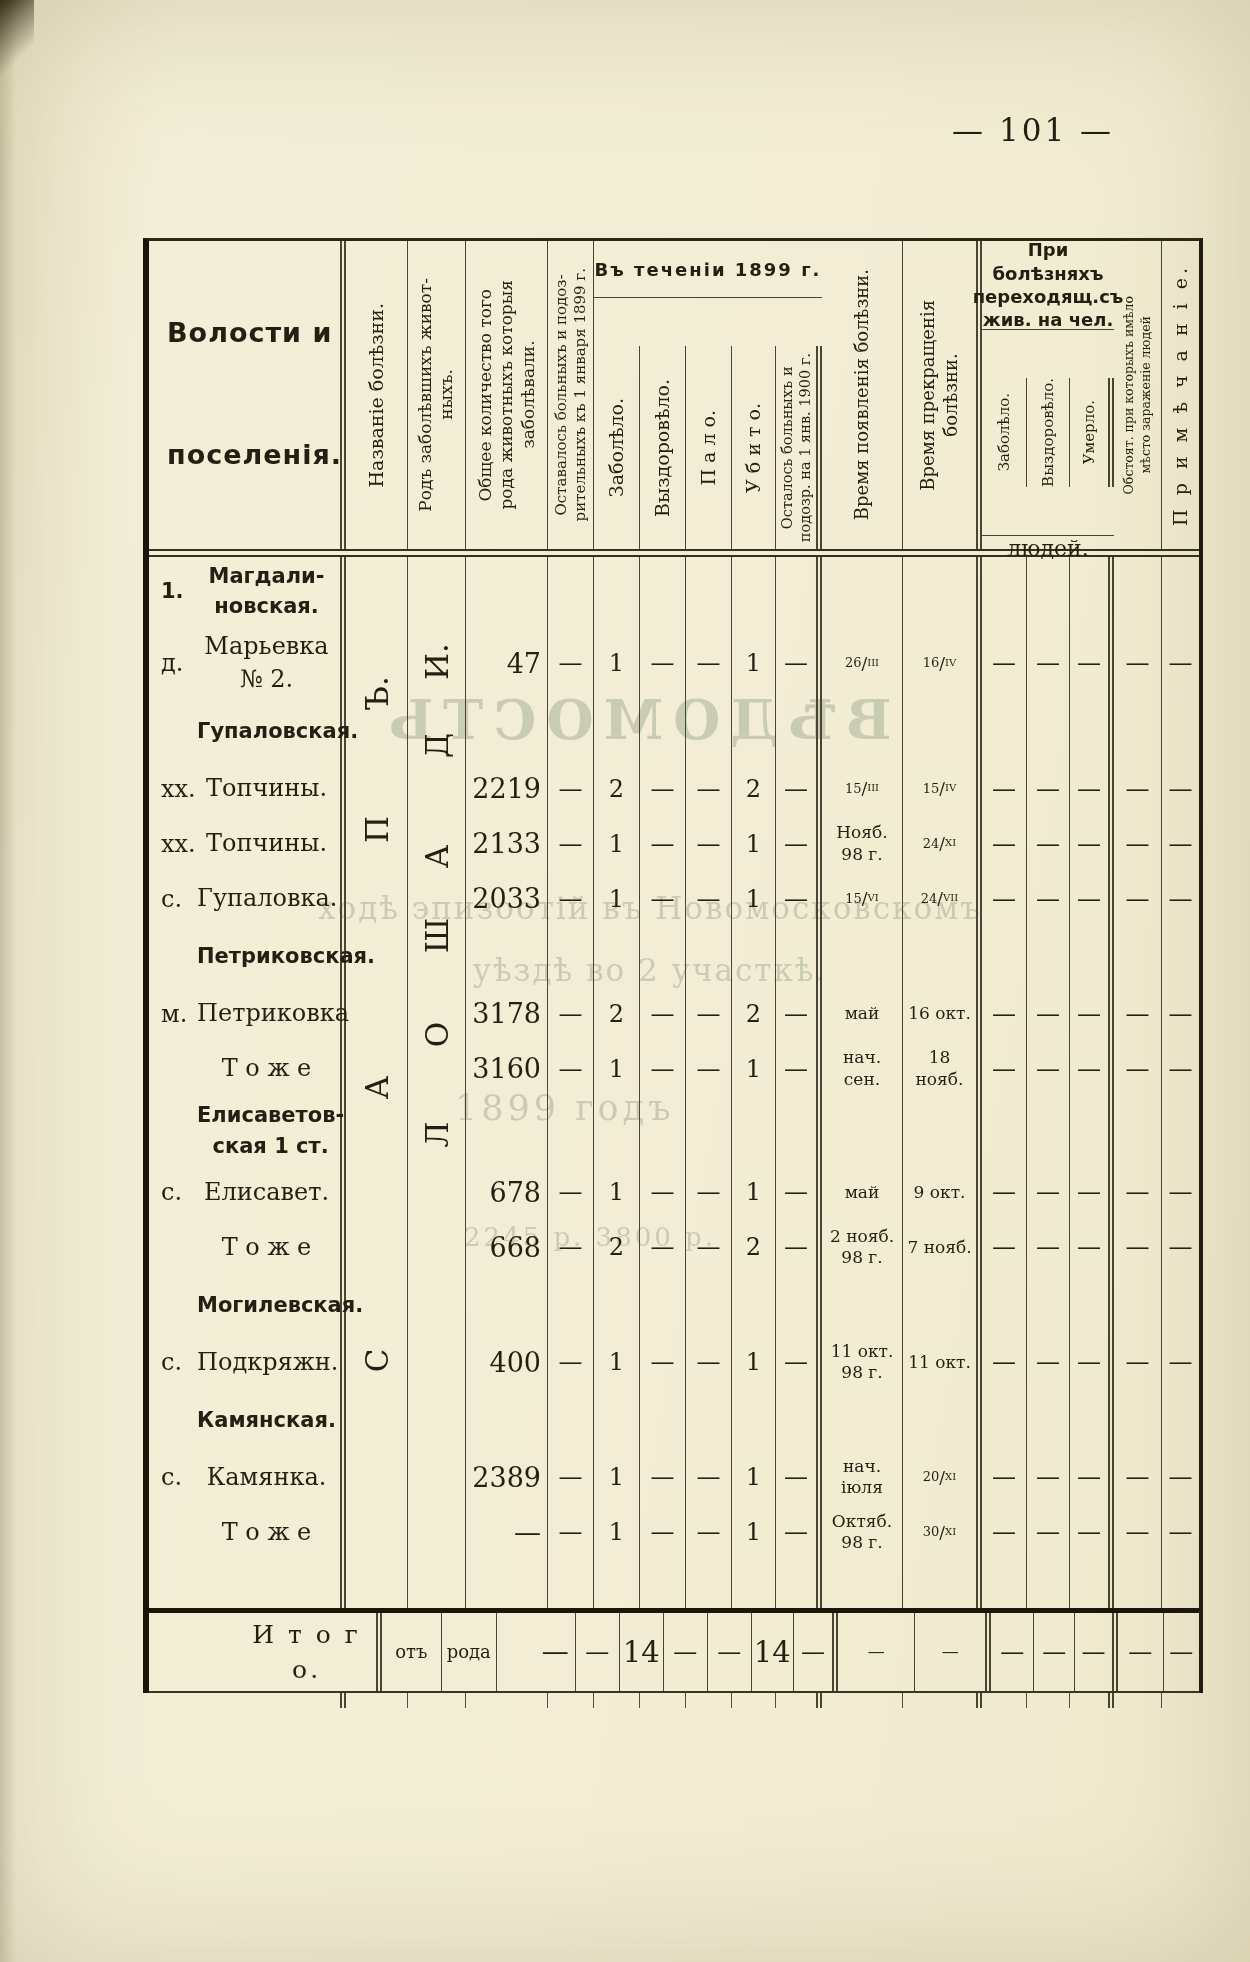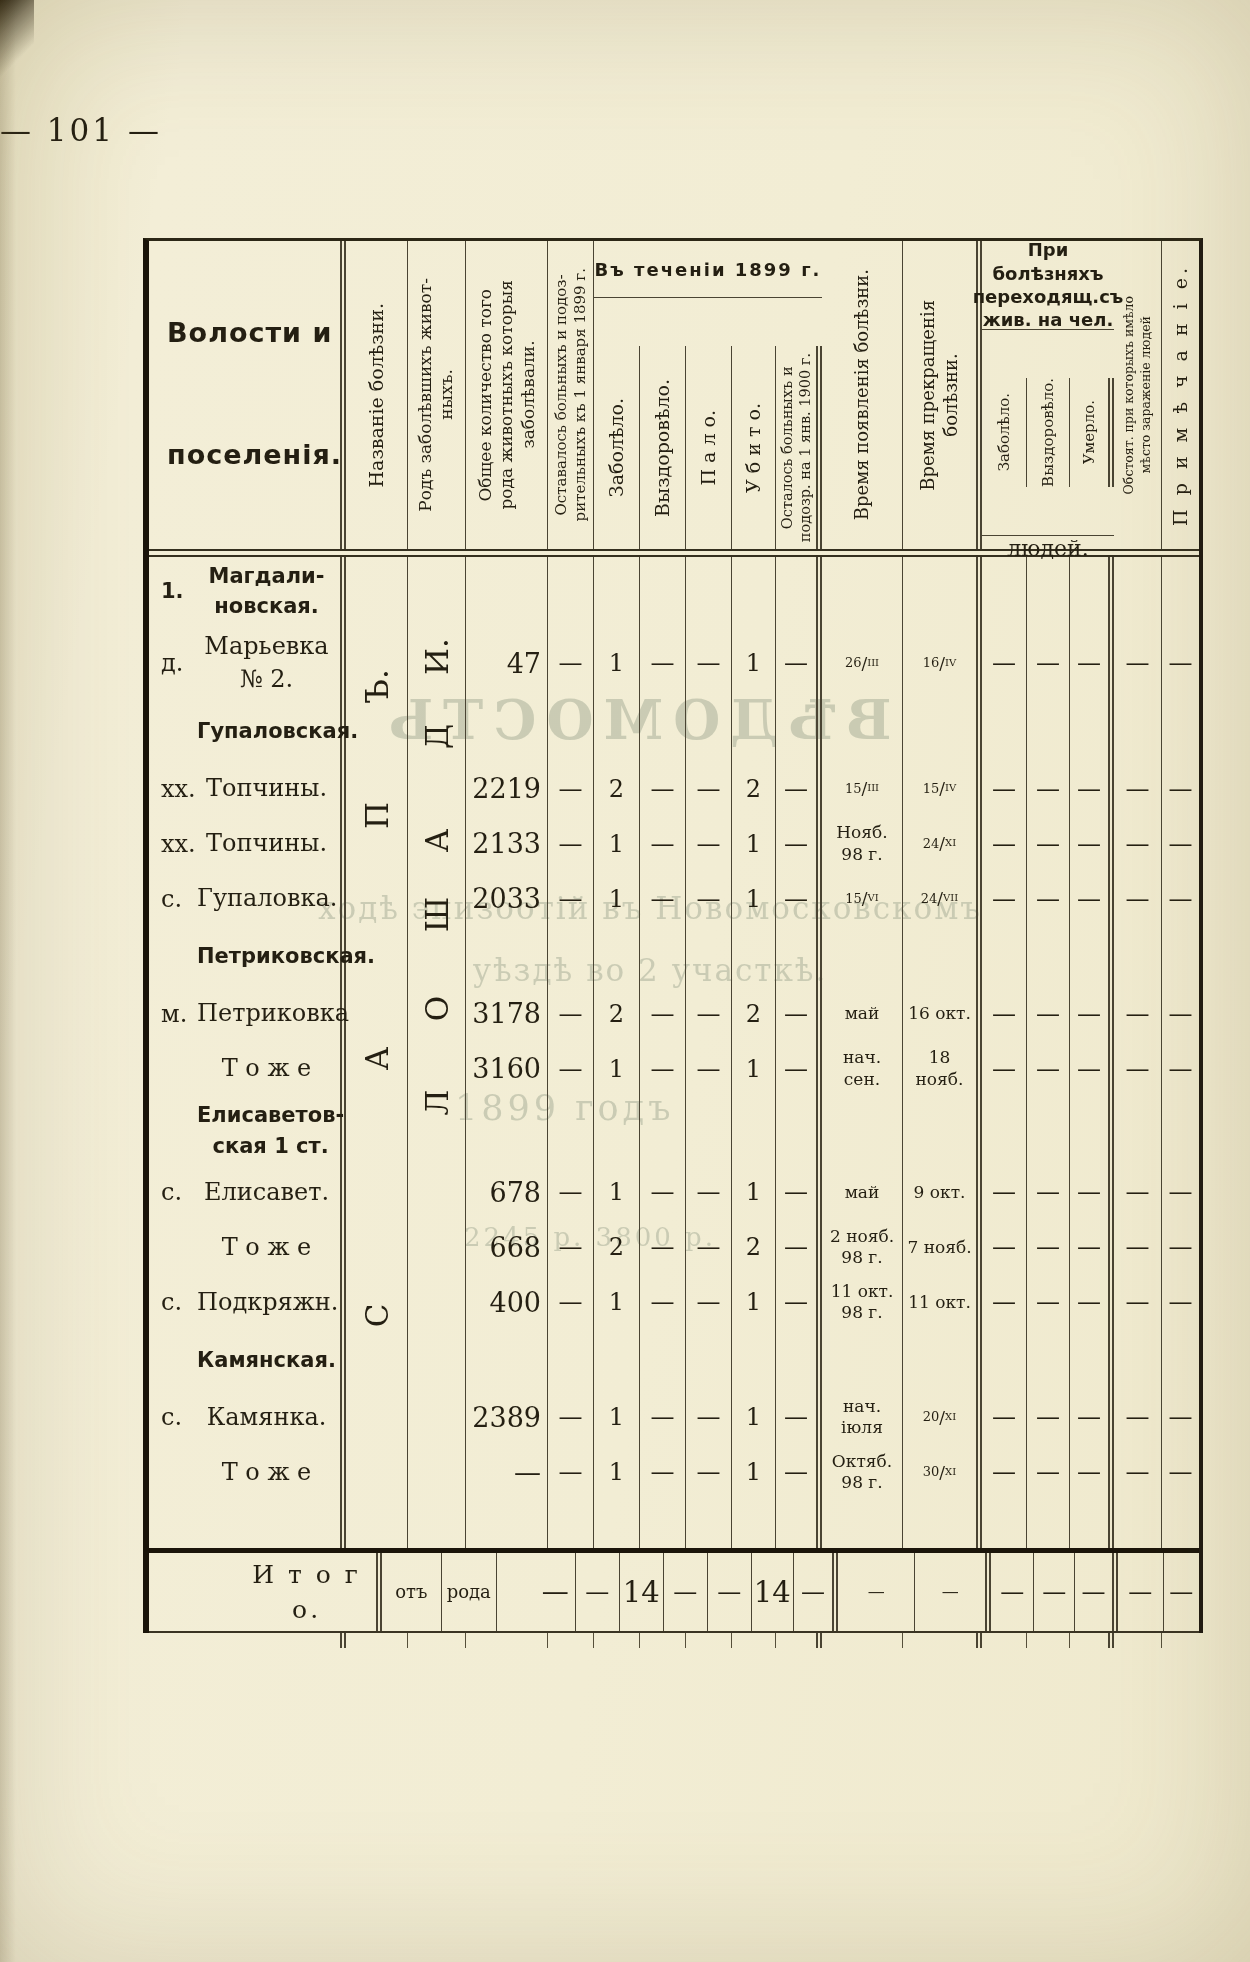--- a/index.html
+++ b/index.html
@@ -14,21 +14,21 @@
     background:linear-gradient(100deg,#ece6c8 0%,#f3eed7 12%,#f2edd4 55%,#efe9cd 100%);
     font-family:"DejaVu Serif","Liberation Serif",serif;
     color:var(--ink);
   }
   .vignette{position:absolute;inset:0;box-shadow:inset 0 0 150px rgba(110,90,45,.22);pointer-events:none;z-index:5;}
   .corner-tl{position:absolute;top:0;left:0;width:34px;height:86px;z-index:4;
     background:linear-gradient(135deg,#241d0e 0%,rgba(36,29,14,.5) 30%,rgba(36,29,14,0) 65%);}
   .edge-left{position:absolute;top:0;bottom:0;left:0;width:16px;z-index:4;
     background:linear-gradient(90deg,rgba(90,75,40,.20),rgba(90,75,40,0));}
 
-  .pageno{position:absolute;top:112px;left:0;width:1114px;text-align:left;
+  .pageno{position:absolute;top:112px;left:0;width:1114px;text-align:right;
     font-size:31px;letter-spacing:3px;z-index:2;}
 
   
   .ghost-layer{position:absolute;inset:0;z-index:0;color:rgba(148,158,136,.42);pointer-events:none;}
   .gh{position:absolute;white-space:nowrap;}
   .gh-mirror{transform:scaleX(-1);}
   .gh1{top:688px;left:335px;width:600px;text-align:center;font-size:54px;font-weight:bold;letter-spacing:10px;}
   .gh2{top:890px;left:300px;width:700px;text-align:center;font-size:31px;letter-spacing:2px;}
   .gh3{top:952px;left:380px;width:540px;text-align:center;font-size:31px;letter-spacing:2px;}
   .gh4{top:1088px;left:455px;font-size:35px;letter-spacing:4px;}
@@ -484,20 +484,42 @@
     <div class="c c10 num dr">—</div>
     <div class="c c11 date">2 нояб.
 98 г.</div>
     <div class="c c12 date dr">7 нояб.</div>
     <div class="c c13 num">—</div>
     <div class="c c14 num">—</div>
     <div class="c c15 num dr">—</div>
     <div class="c c16 num">—</div>
     <div class="c c17 num">—</div>
   </div>
+        <div class="row row-sec">
+    <div class="c c1 dr">
+      <span class="pfx"></span>
+      <span class="lbl">Могилевская.</span>
+    </div>
+    <div class="c c2"></div>
+    <div class="c c3"></div>
+    <div class="c c4 num"></div>
+    <div class="c c5 num"></div>
+    <div class="c c6 num"></div>
+    <div class="c c7 num"></div>
+    <div class="c c8 num"></div>
+    <div class="c c9 num"></div>
+    <div class="c c10 num dr"></div>
+    <div class="c c11 date"></div>
+    <div class="c c12 date dr"></div>
+    <div class="c c13 num"></div>
+    <div class="c c14 num"></div>
+    <div class="c c15 num dr"></div>
+    <div class="c c16 num"></div>
+    <div class="c c17 num"></div>
+  </div>
         <div class="row">
     <div class="c c1 dr">
       <span class="pfx">с.</span>
       <span class="lbl">Подкряжн.</span>
     </div>
     <div class="c c2"></div>
     <div class="c c3"></div>
     <div class="c c4 num">400</div>
     <div class="c c5 num">—</div>
     <div class="c c6 num">1</div>

